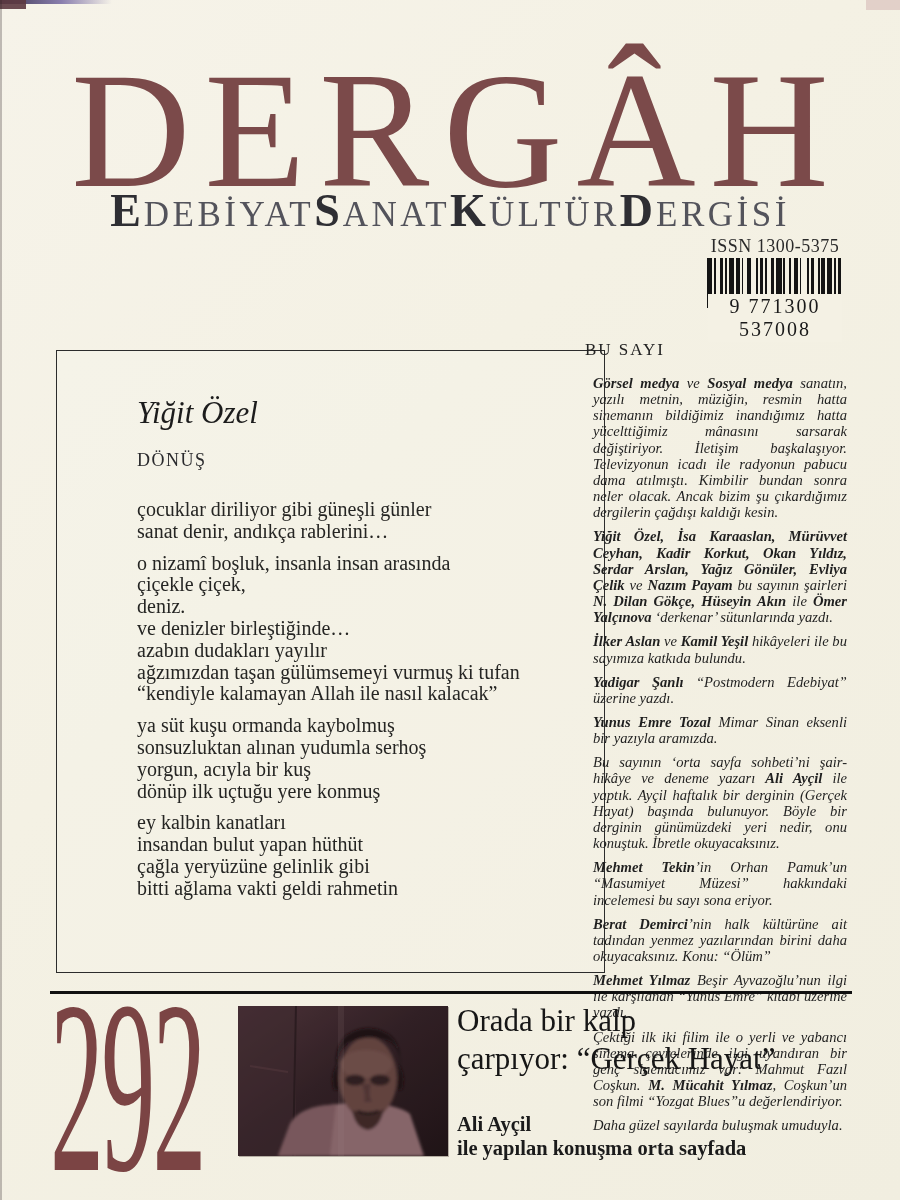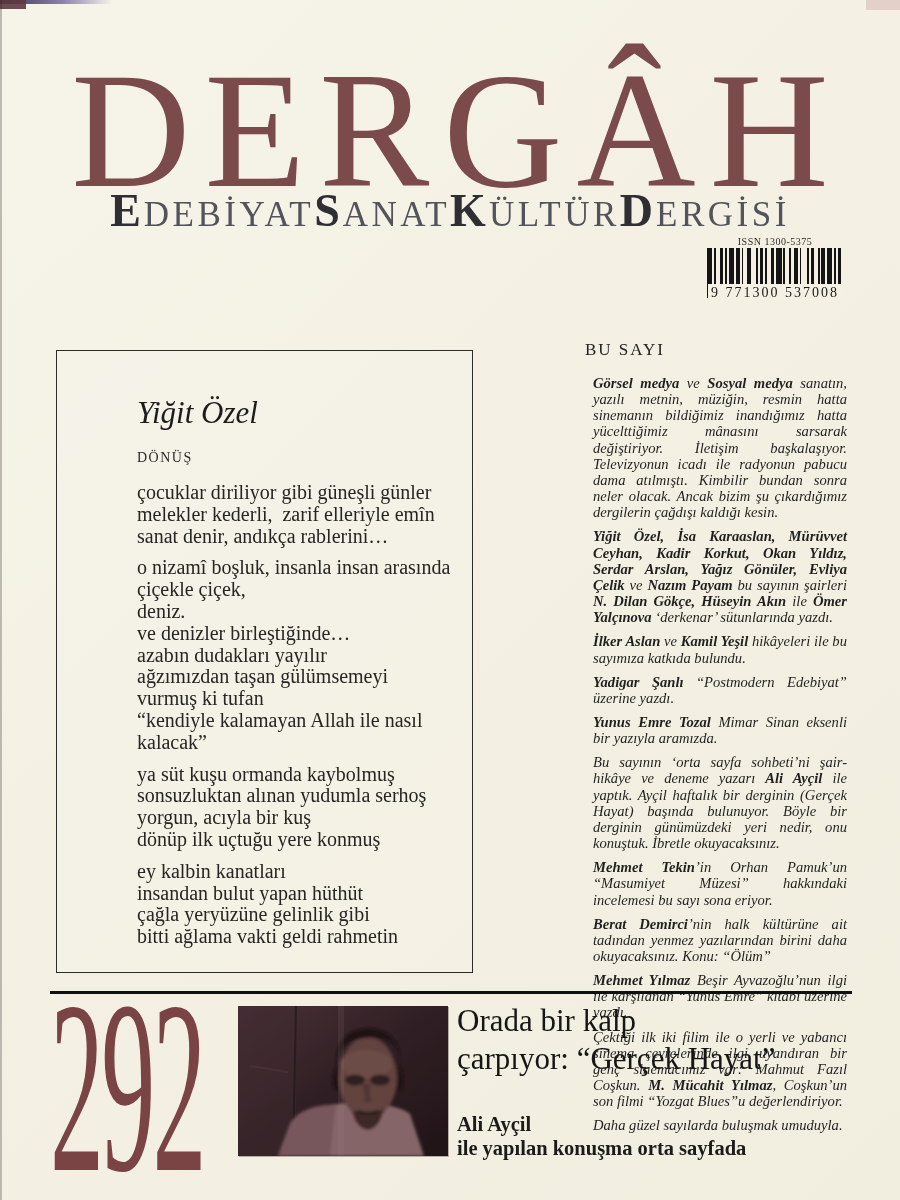--- a/index.html
+++ b/index.html
@@ -26,35 +26,35 @@
   }
   .masthead-subtitle{
     position:absolute;top:182px;left:0;width:900px;
     text-align:center;line-height:58px;white-space:nowrap;
   }
   .sub-init{font-size:46px;font-weight:bold;color:#2e2e33;letter-spacing:3px;}
   .sub-rest{font-size:35px;color:#53535b;letter-spacing:3.5px;}
 
   
   .issn-block{position:absolute;top:236px;left:695px;width:160px;text-align:center;}
-  .issn-number{font-size:10px;color:#2a2a2a;letter-spacing:.5px;}
+  .issn-number{font-size:18px;color:#2a2a2a;letter-spacing:.5px;}
   .barcode-bars{display:flex;height:50px;margin:1px 8px 0 12px;}
   .barcode-bars .bar{flex-basis:0;background:#141414;}
   .barcode-bars .gap{flex-basis:0;background:transparent;}
-  .barcode-digits{position:relative;margin:-13px 14px 0;font-size:14px;letter-spacing:2px;
+  .barcode-digits{position:relative;margin:-13px 14px 0;font-size:20px;letter-spacing:2px;
     color:#1a1a1a;background:#f4f1e4;box-shadow:0 0 0 1px #f4f1e4;}
 
   
-  .poem-box{position:absolute;left:56px;top:350px;width:417px;height:623px;
+  .poem-box{position:absolute;left:56px;top:350px;width:549px;height:623px;
     border:1.5px solid #2c2c2c;box-sizing:border-box;background:rgba(255,255,255,.08);}
   .poem-inner{margin:44px 20px 0 80px;}
   .poem-author{font-style:italic;font-size:31px;line-height:36px;color:#1c1c1c;}
-  .poem-title{margin-top:19px;font-size:14px;letter-spacing:1.5px;color:#29292c;}
+  .poem-title{margin-top:19px;font-size:18px;letter-spacing:1.5px;color:#29292c;}
   .stanza{margin-top:10px;}
-  .stanza:first-child{margin-top:16px;}
+  .stanza:first-child{margin-top:28px;}
   .poem-line{font-size:20px;line-height:21.8px;color:#252523;white-space:pre-wrap;}
   #poem-stanzas{margin-top:14px;}
 
   
   .toc{position:absolute;left:585px;top:340px;width:270px;}
   .toc-heading{font-size:17px;letter-spacing:2px;color:#222;margin-bottom:15px;}
   .bs-para{margin:8px;font-style:italic;font-size:14.6px;line-height:16.15px;
     text-align:justify;color:#1f1f1f;}
   .bs-para .b{font-weight:bold;}
 
@@ -142,21 +142,20 @@
     <div class="barcode-digits">9 771300 537008</div>
   </div>
 
   <section class="poem-box">
     <div class="poem-inner">
       <div class="poem-author">Yiğit Özel</div>
       <div class="poem-title">DÖNÜŞ</div>
       <div id="poem-stanzas">
           <div class="stanza">
             <div class="poem-line">çocuklar diriliyor gibi güneşli günler</div>
-            <div class="poem-line">melekler kederli,  zarif elleriyle emîn</div>
             <div class="poem-line">sanat denir, andıkça rablerini…</div>
           </div>
           <div class="stanza">
             <div class="poem-line">o nizamî boşluk, insanla insan arasında</div>
             <div class="poem-line">çiçekle çiçek,</div>
             <div class="poem-line">deniz.</div>
             <div class="poem-line">ve denizler birleştiğinde…</div>
             <div class="poem-line">azabın dudakları yayılır</div>
             <div class="poem-line">ağzımızdan taşan gülümsemeyi vurmuş ki tufan</div>
             <div class="poem-line">“kendiyle kalamayan Allah ile nasıl kalacak”</div>

